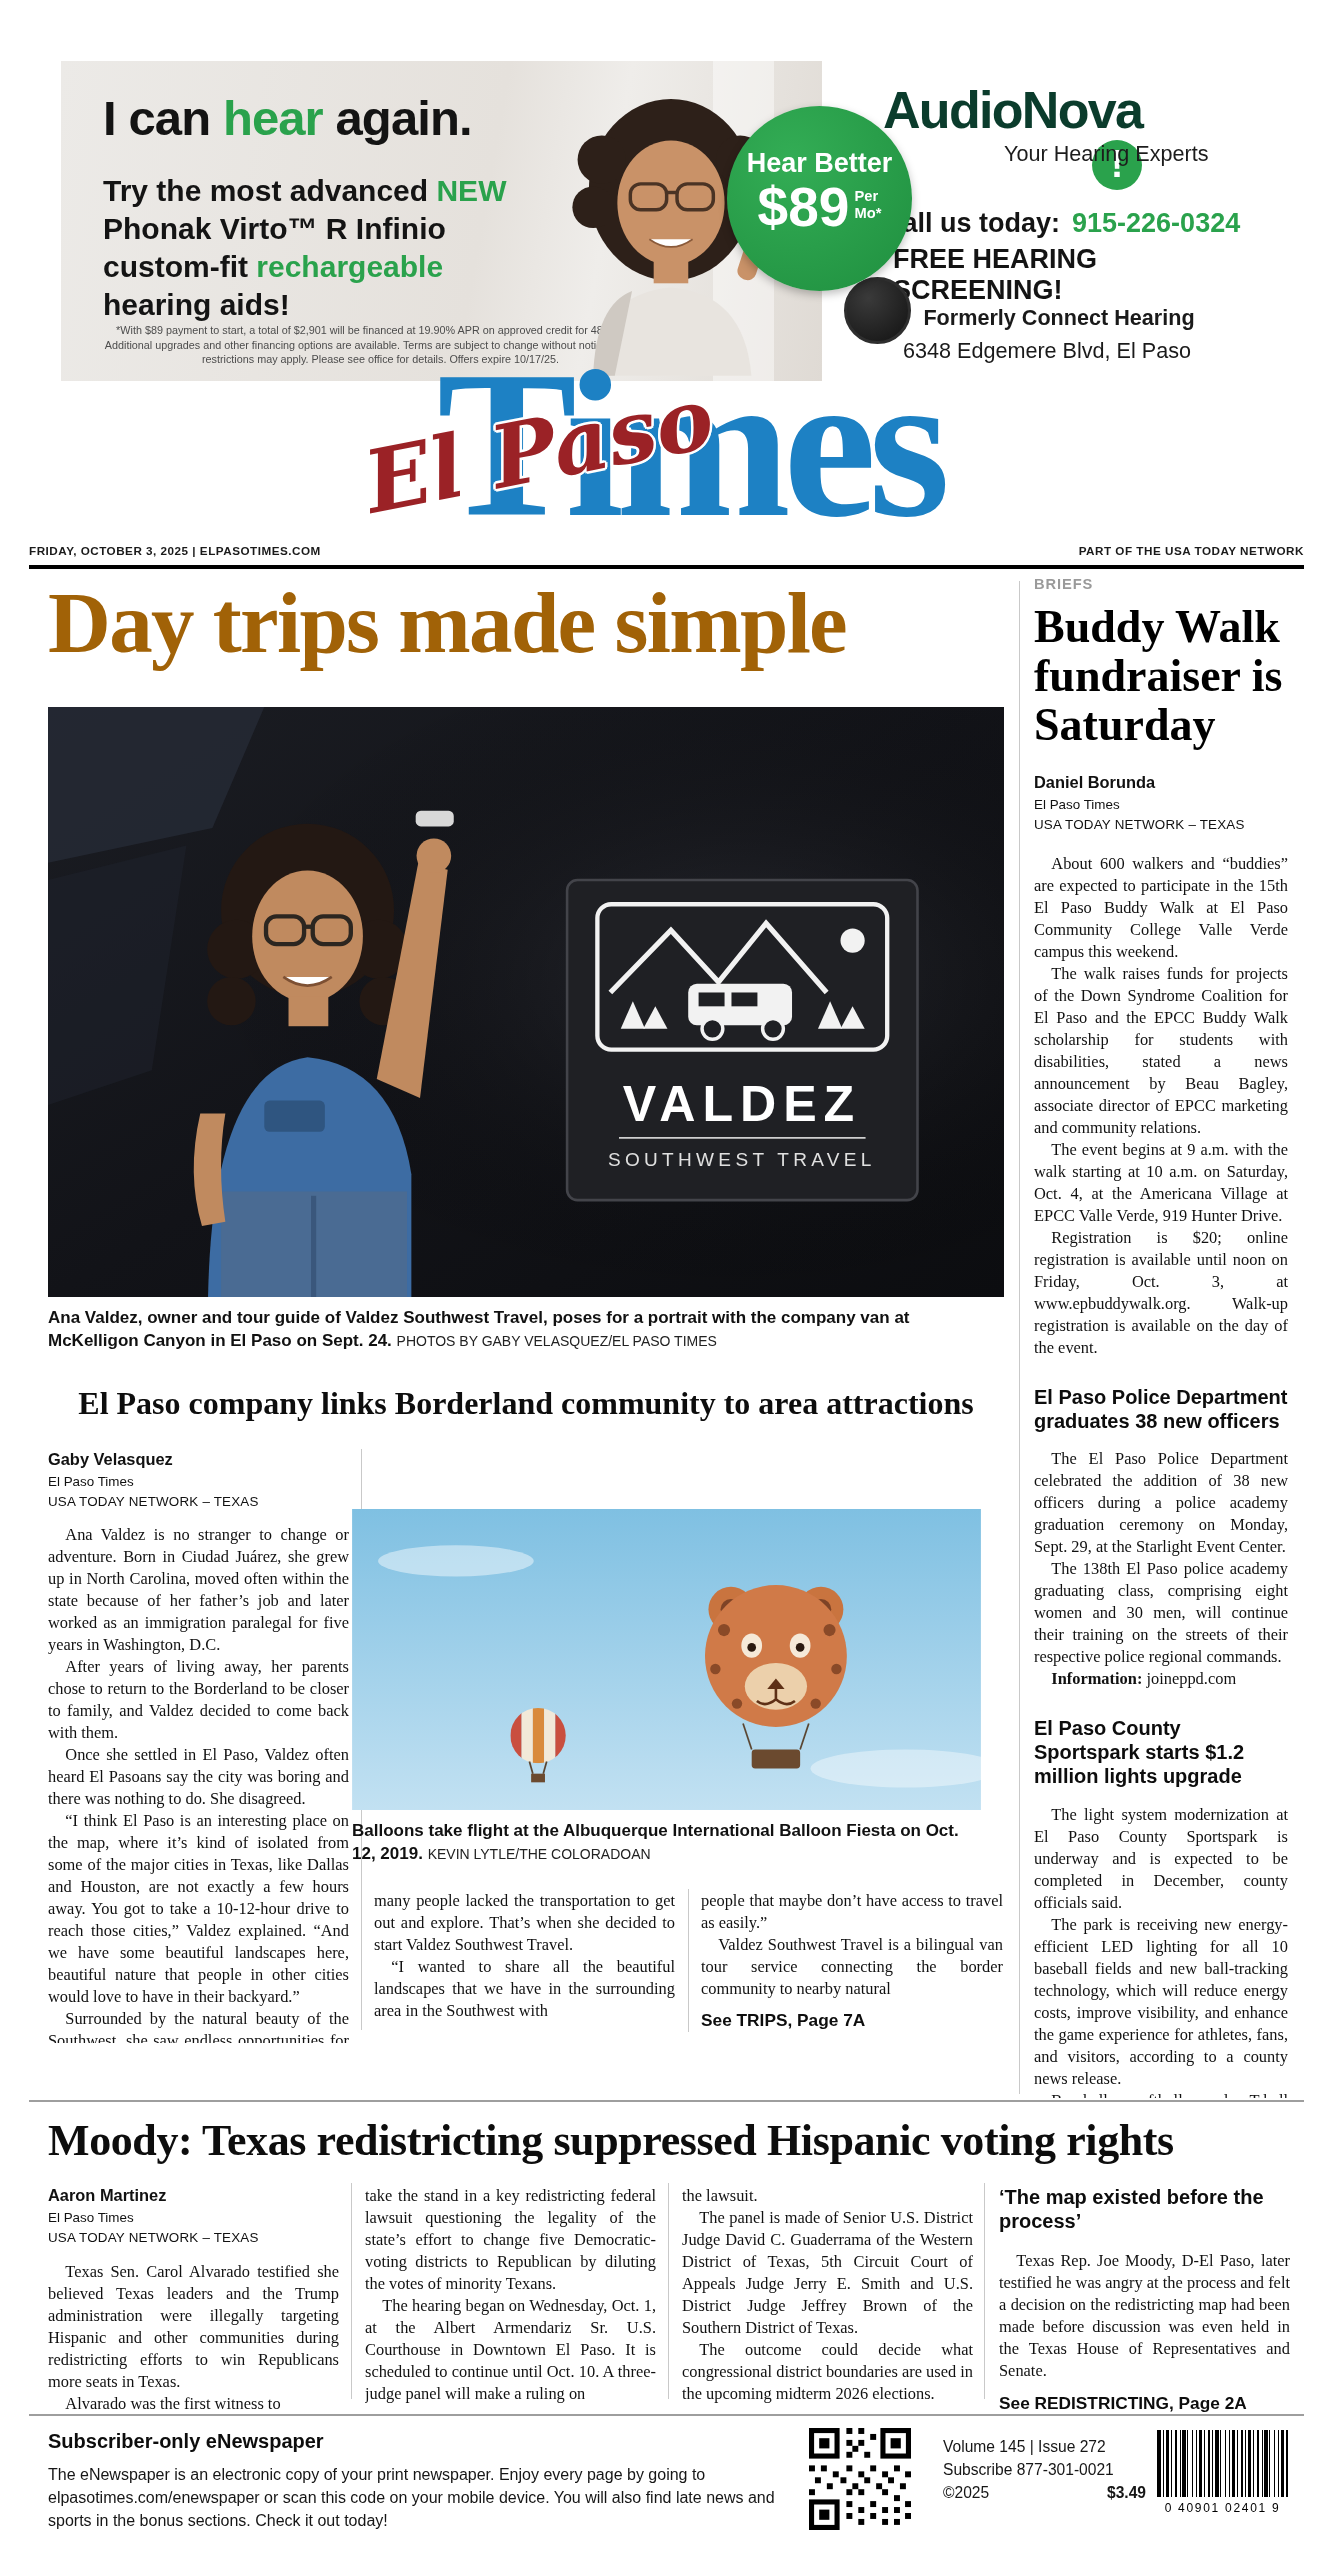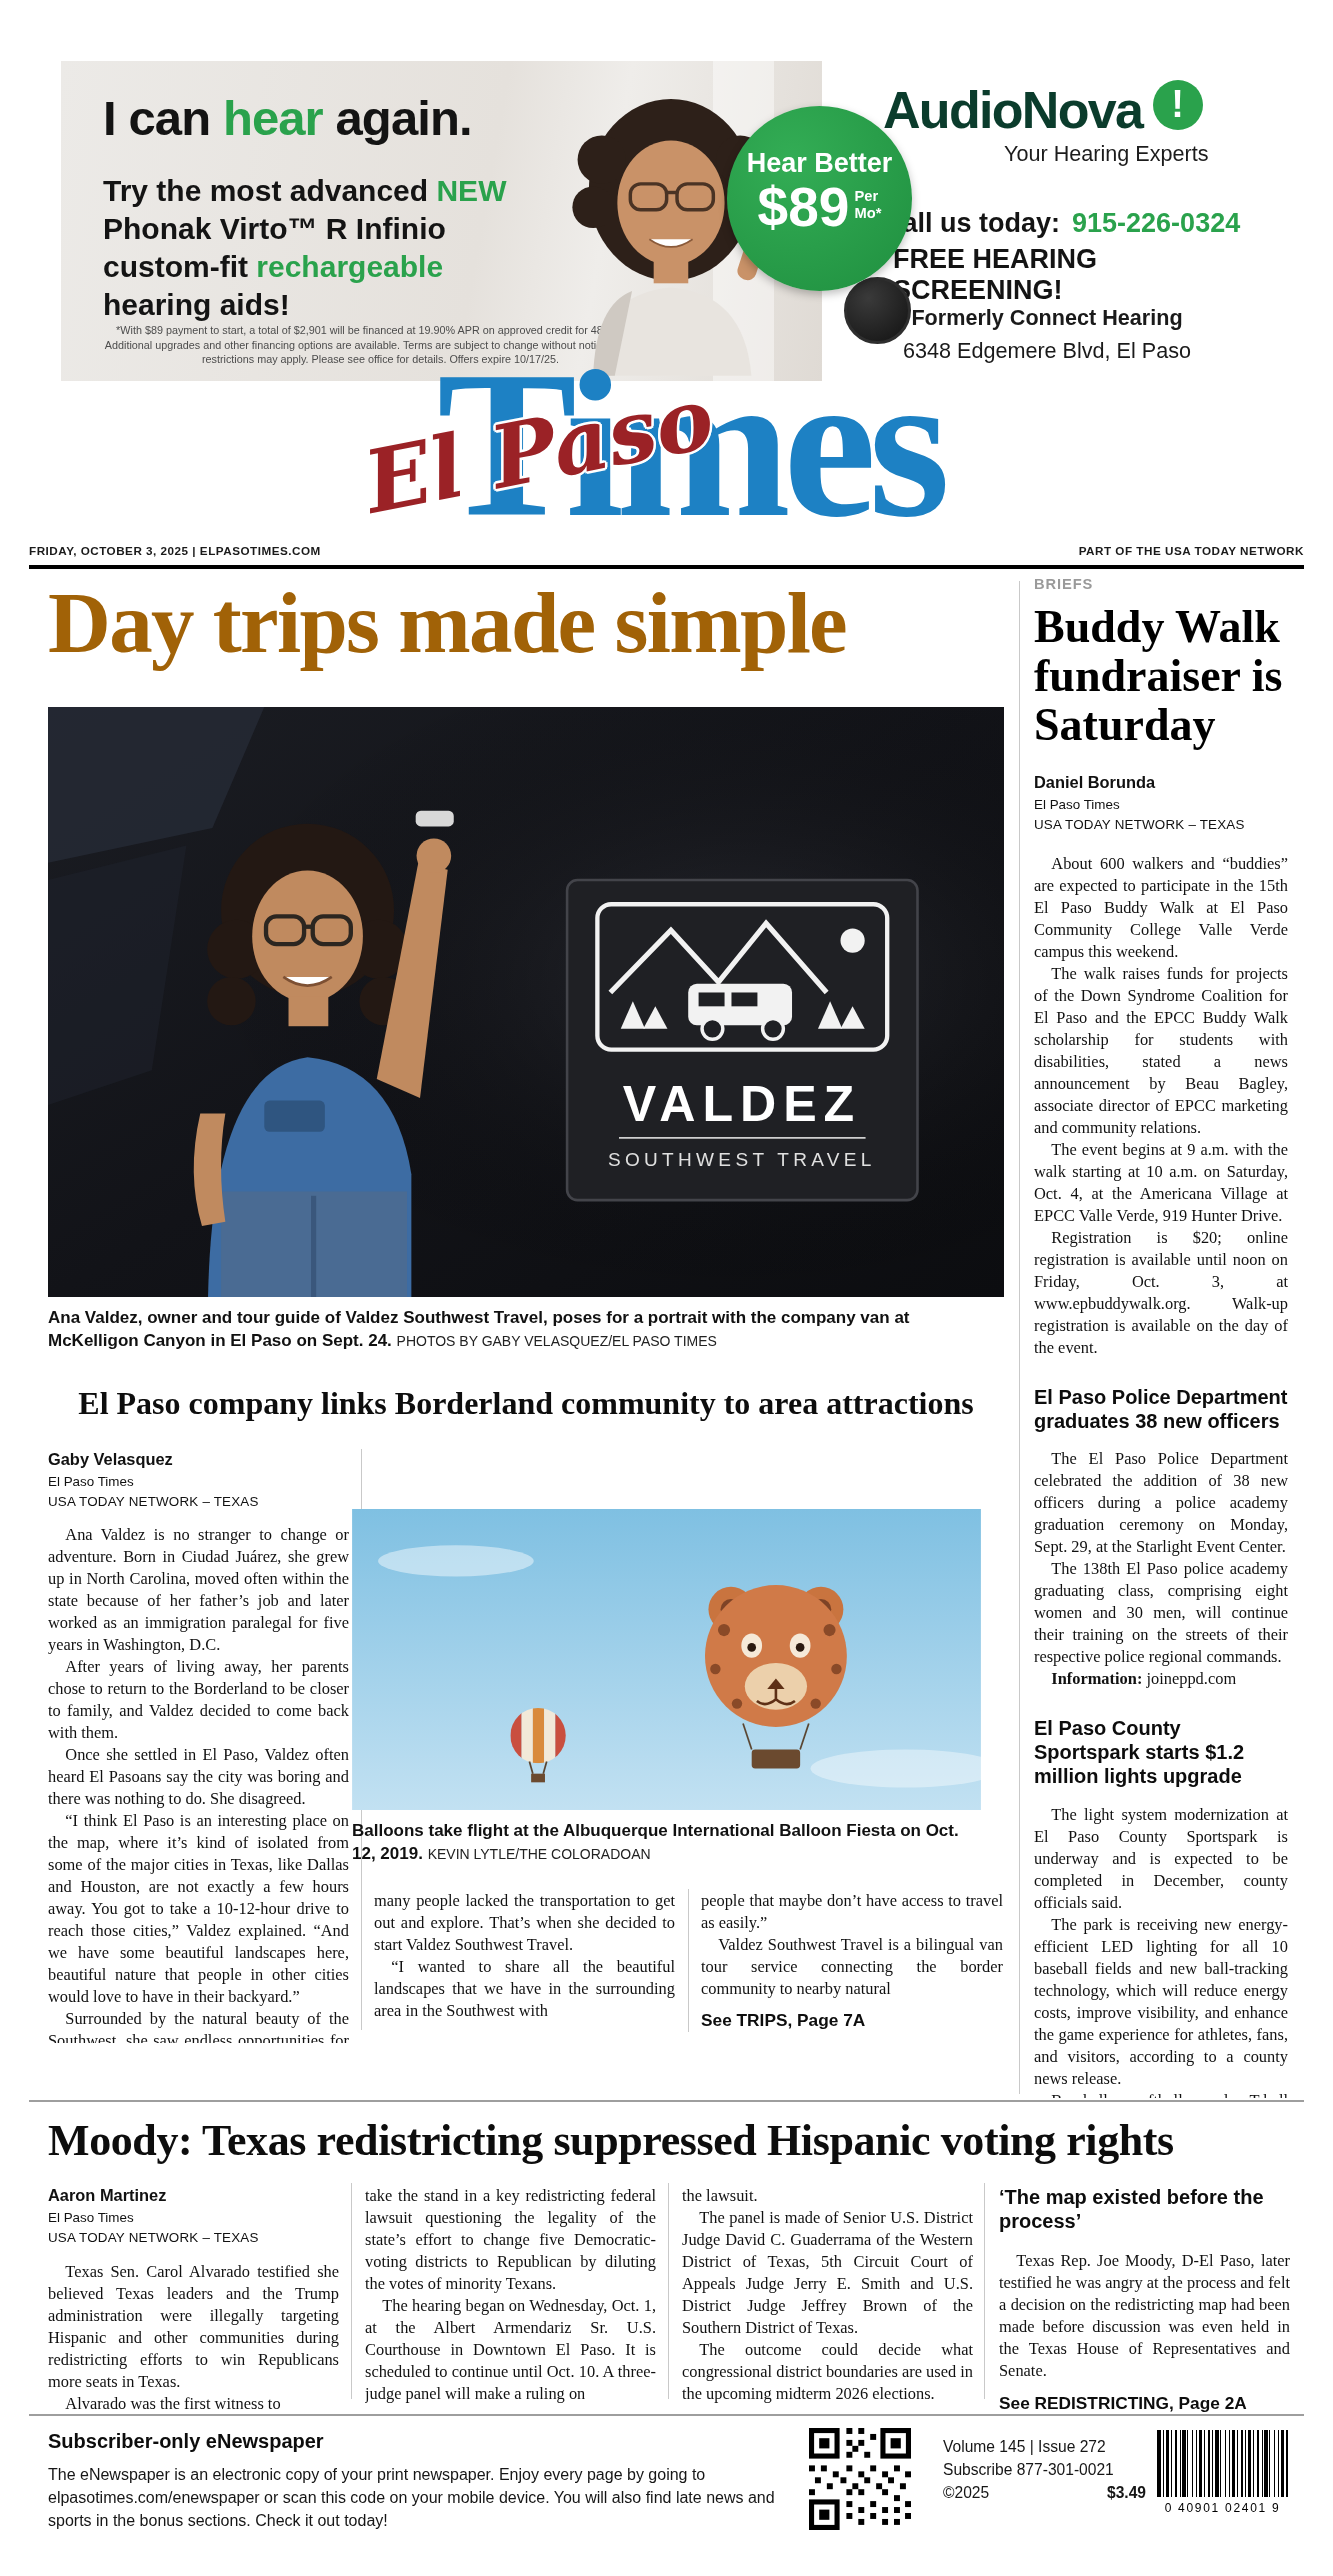--- a/index.html
+++ b/index.html
@@ -21,29 +21,29 @@
   .ad-badge { position:absolute; left:666px; top:45px; width:185px; height:185px; border-radius:50%;
     background:radial-gradient(circle at 35% 30%, #33ad55, #1f8f3f); color:#fff; text-align:center;
     padding-top:42px; box-shadow:0 3.5px 8.6px rgba(0,0,0,.25); z-index:3; }
   .ad-badge .bt { font-size:27px; font-weight:bold; }
   .ad-badge .row { display:flex; justify-content:center; align-items:flex-start; margin-top:1.7px; }
   .ad-badge .pr { font-size:55px; font-weight:bold; line-height:52px; }
   .ad-badge .pm { font-size:14.7px; font-weight:bold; text-align:left; line-height:17.3px; margin:7px 0 0 5.2px; }
   .ad-case { position:absolute; left:783px; top:216px; width:67px; height:67px; border-radius:50%;
     background:radial-gradient(circle at 35% 30%, #3a3a3a, #121212); border:3.5px solid #2e2e2e; z-index:2; }
   .ad-right { position:relative; flex:1; background:#fff; }
-  .brand-row { position:absolute; left:61px; top:19px; display:flex; align-items:flex-start; }
+  .brand-row { position:absolute; left:61px; top:19px; display:flex; align-items:flex-end;flex-direction:column; }
   .brand-name { font-size:52px; font-weight:bold; letter-spacing:-1.7px; color:var(--ad-dark-green,#0b3c2c); }
   .brand-mark { width:50px; height:50px; border-radius:50%; background:var(--ad-green,#2aa24c); color:#fff;
     font-size:38px; font-weight:bold; text-align:center; line-height:48px; margin-left:10.4px; }
   .brand-tag { position:absolute; left:182px; top:80px; font-size:21.6px; color:#1c1c1c; }
   .ad-call { position:absolute; left:61px; top:147px; font-size:27px; font-weight:bold; color:#141414; }
   .ad-call .grn { margin-left:12px; }
   .ad-screen { position:absolute; left:71px; top:183px; font-size:27px; font-weight:bold; color:#141414; }
-  .ad-form { position:absolute; left:0; top:244px; width:100%; text-align:center; font-size:21.6px; font-weight:bold; color:#1a1a1a; }
+  .ad-form { position:absolute; left:12px; top:244px; width:100%; text-align:center; font-size:21.6px; font-weight:bold; color:#1a1a1a; }
   .ad-addr { position:absolute; left:0; top:277px; width:100%; text-align:center; font-size:21.6px; color:#1a1a1a; }
 
   
   #masthead { position:absolute; left:0; top:379px; width:100%; height:164px; }
   .mast-times { position:absolute; left:437px; top:-40px; font-family:"Liberation Serif", serif; font-weight:bold;
     font-size:210px; line-height:1; letter-spacing:-7.8px; color:var(--masthead-blue,#1d81c4); }
   .mast-script { position:absolute; left:363px; top:28px; font-family:"DejaVu Serif", serif; font-style:italic;
     font-weight:bold; font-size:86px; line-height:1; color:var(--masthead-red,#9b2226); transform:rotate(-11deg); z-index:2;
     text-shadow:2.6px 0 0 #fff,-2.6px 0 0 #fff,0 2.6px 0 #fff,0 -2.6px 0 #fff,1.7px 1.7px 0 #fff,-1.7px -1.7px 0 #fff,1.7px -1.7px 0 #fff,-1.7px 1.7px 0 #fff; }
   #dateline { position:absolute; left:29px; top:544px; width:1275px; font-size:11.7px; font-weight:bold;

